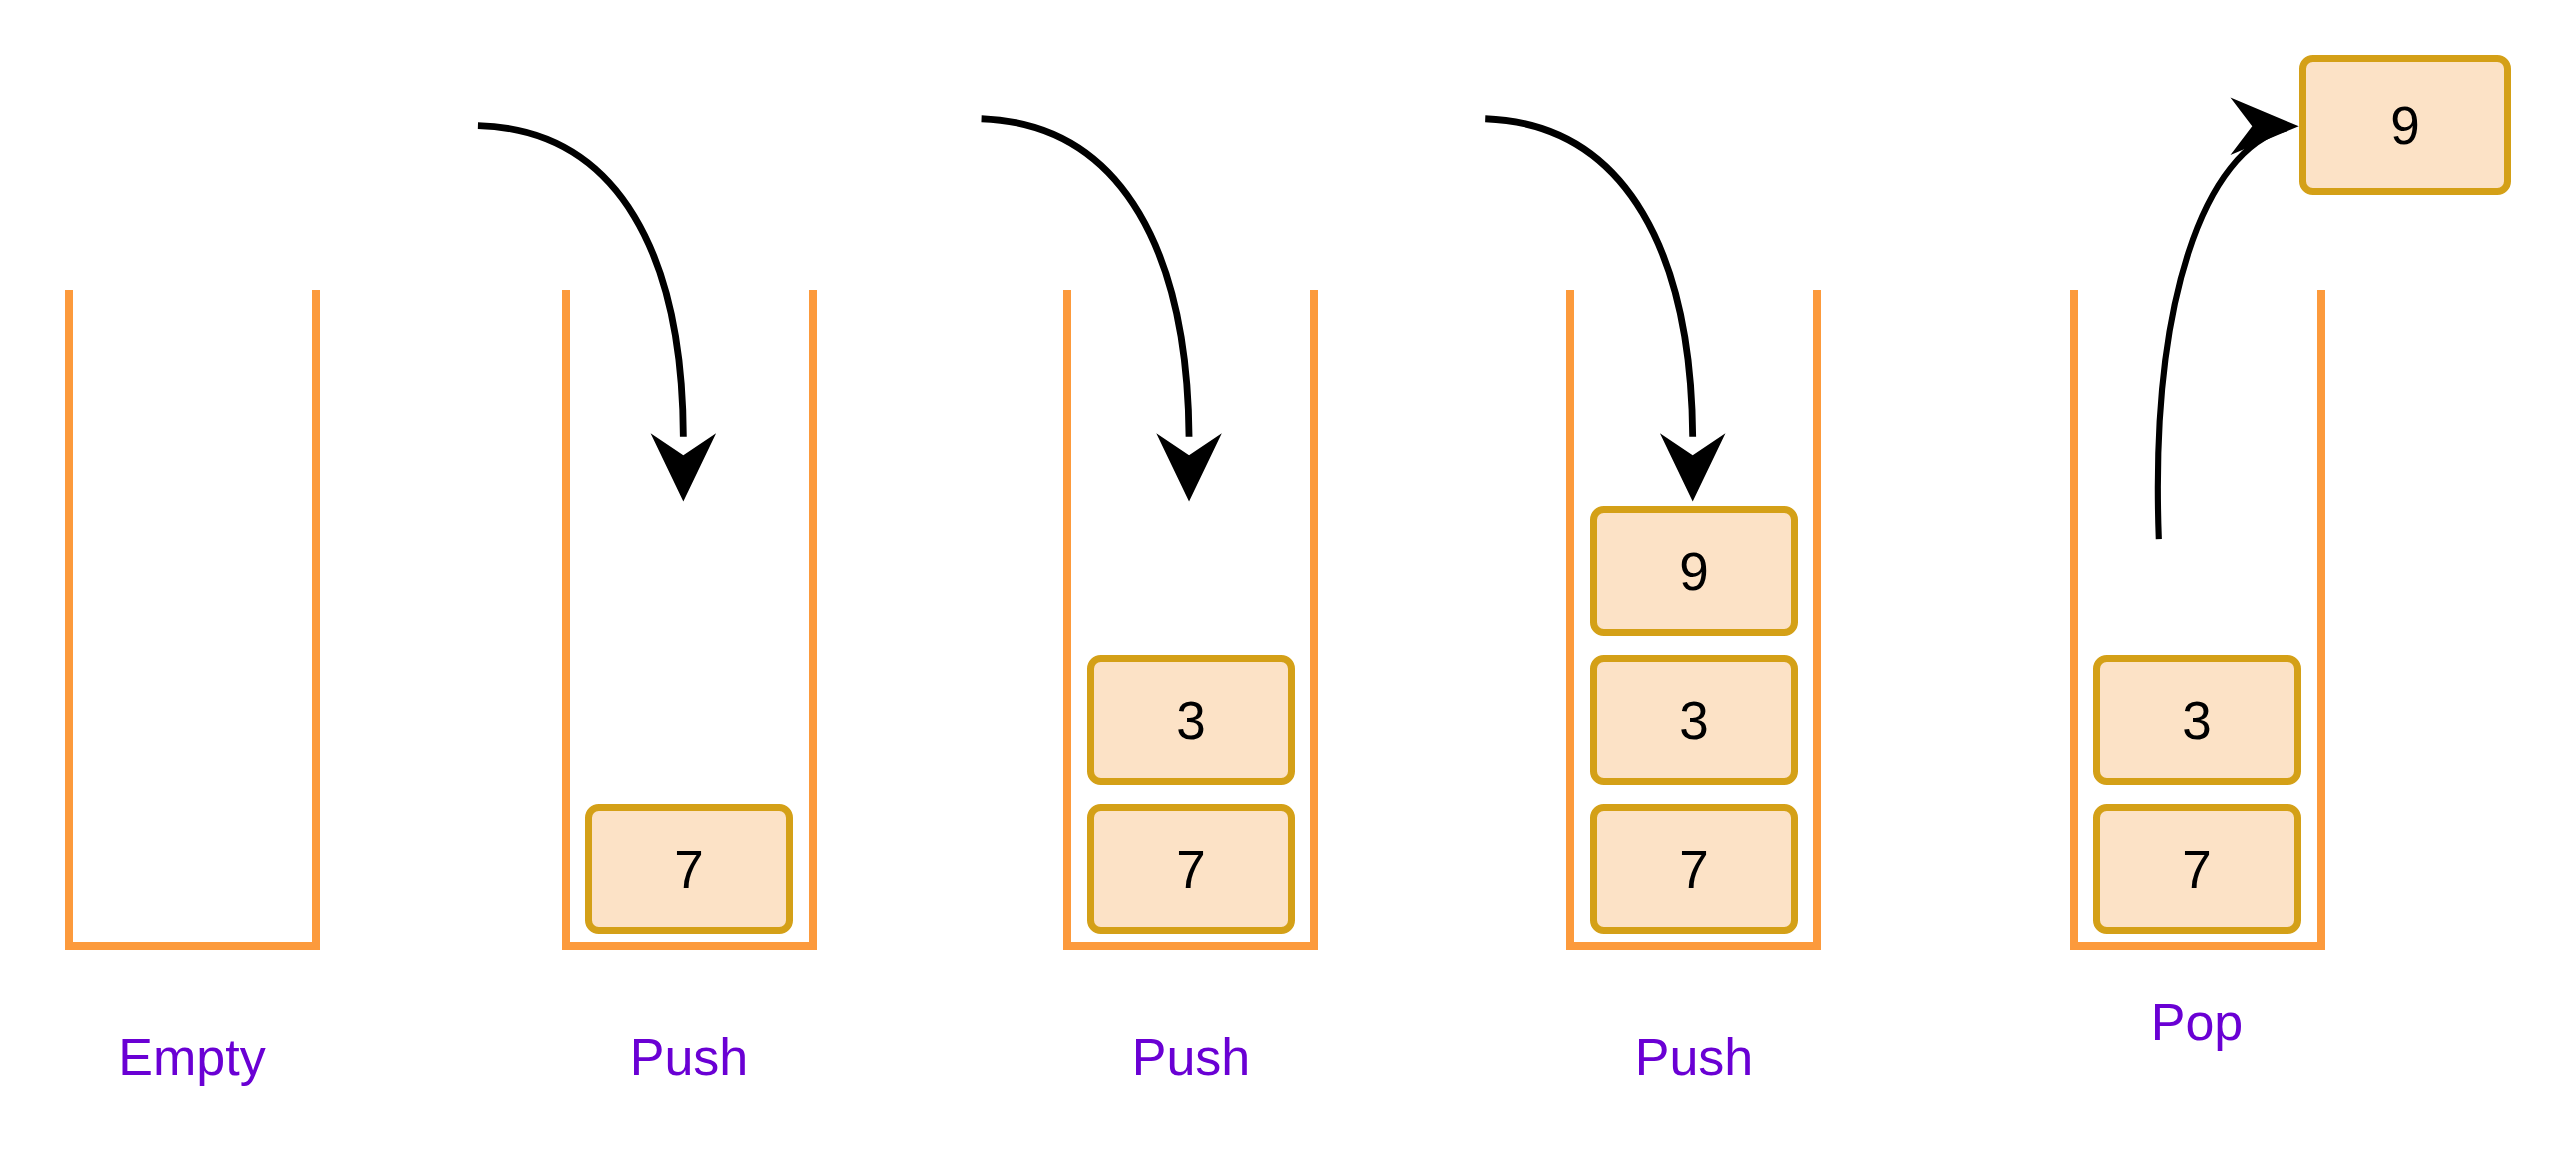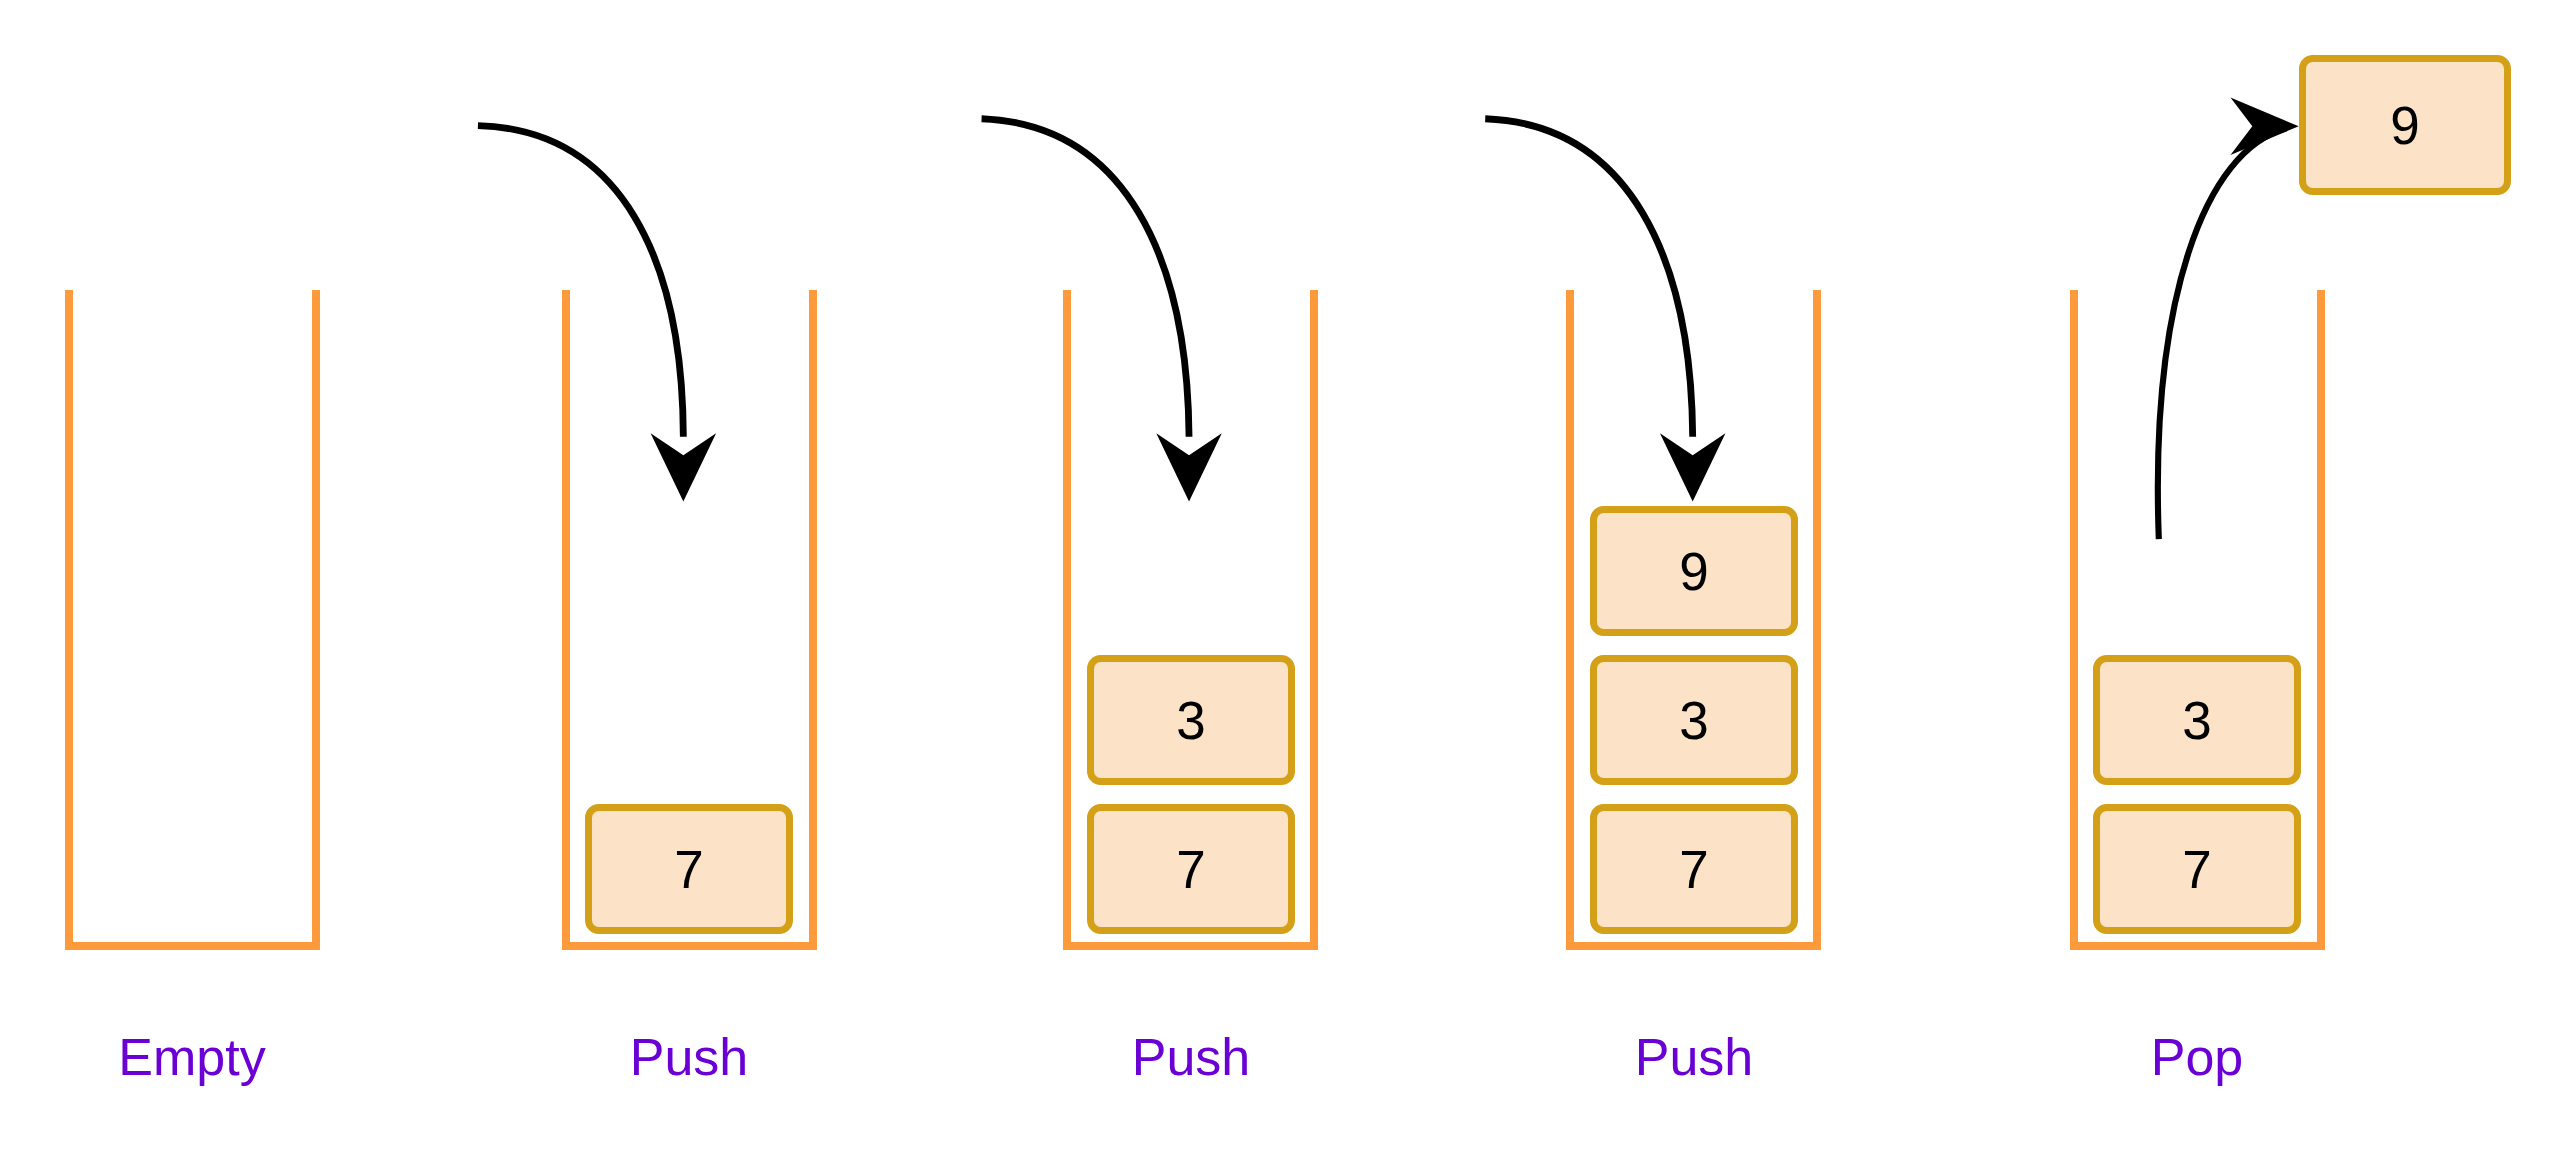--- a/index.html
+++ b/index.html
@@ -151,17 +151,17 @@
       <div class="container-shape" style="left: 2070px; top: 290px; width: 255px; height: 660px;"></div>
       <div class="value-box" style="left: 2093px; top: 655px; width: 208px; height: 130px;">
         <span class="value-text">3</span>
       </div>
       <div class="value-box" style="left: 2093px; top: 804px; width: 208px; height: 130px;">
         <span class="value-text">7</span>
       </div>
       <div class="popped-box" style="left: 2299px; top: 55px; width: 212px; height: 140px;">
         <span class="value-text">9</span>
       </div>
-      <div class="op-label" style="left: 1992px; width: 410px; top: 1031px;">Pop</div>
+      <div class="op-label" style="left: 1992px; width: 410px; top: 996px;">Pop</div>
     </div>
 
 </div>
 
 
 </body></html>

